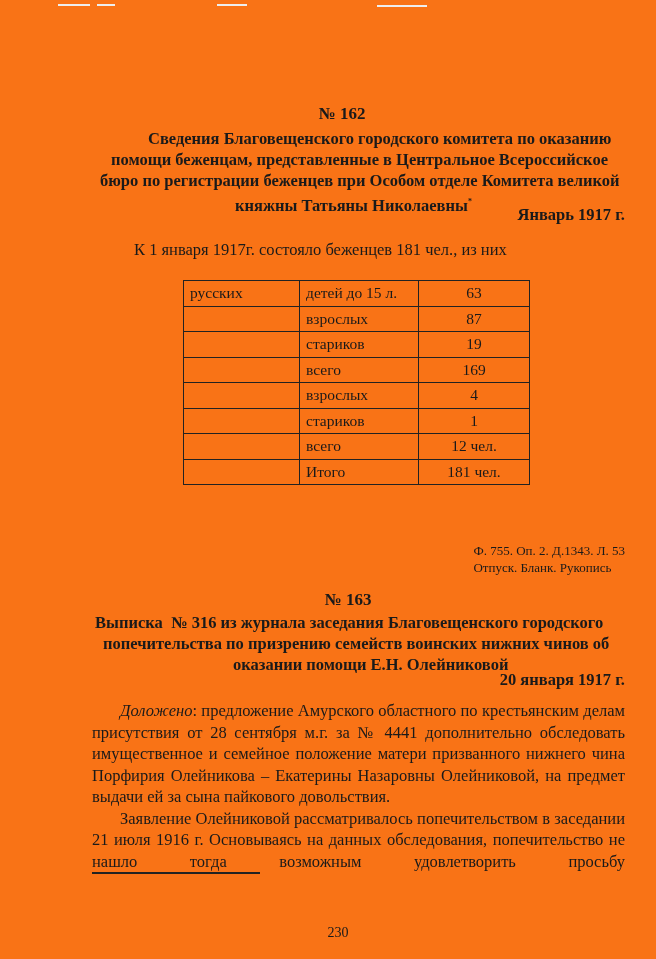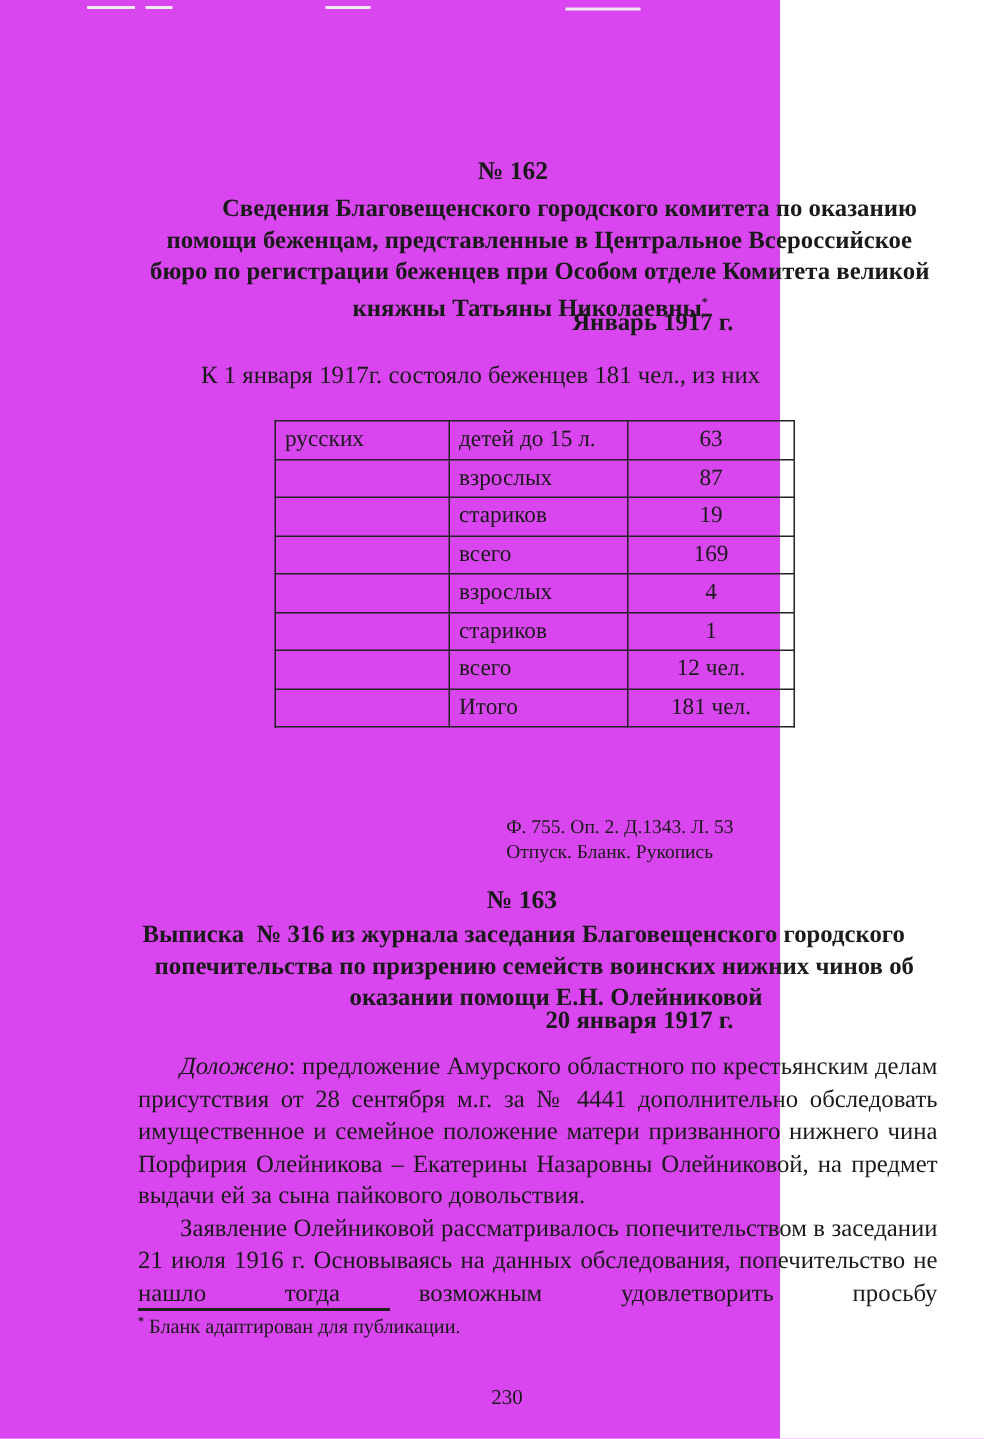--- a/index.html
+++ b/index.html
@@ -1,21 +1,21 @@
 <!DOCTYPE html>
 <html><head>
 <meta charset="utf-8">
 <style>
   html, body { margin: 0; padding: 0; background: #ffffff; }
   body {
     width: 656px; height: 959px; position: relative; overflow: hidden;
     font-family: "Liberation Serif", "DejaVu Serif", serif;
     color: #1a1a1a;
   }
-  .page { position: absolute; left: 0; top: 0; width: 520px; height: 959px; background: #d946ef; }
+  .page { position: absolute; left: 0; top: 0; width: 656px; height: 959px; background: #f97316; }
   .bleed { position: absolute; height: 2px; background: #eeeeee; }
   .abs { position: absolute; }
 
   .docnum { font-size: 17px; font-weight: bold; }
   .title-line { font-size: 16.5px; font-weight: bold; white-space: nowrap; line-height: 21px; }
   .date-line { font-size: 16.5px; font-weight: bold; white-space: nowrap; }
 
   .intro { font-size: 16.5px; white-space: nowrap; }
 
   table.refugees {
@@ -125,18 +125,15 @@
   <div class="abs title-line" style="left:233px; top:654px;">оказании помощи Е.Н. Олейниковой</div>
 
   <div class="abs date-line" style="right:31px; top:670px;margin-left:46px;">20 января 1917 г.</div>
 
   <div class="body-text" style="top:700px;">
     <p><span class="it">Доложено</span><span>: предложение Амурского областного по крестьянским делам присутствия от 28 сентября м.г. за № 4441 дополнительно обследовать имущественное и семейное положение матери призванного нижнего чина Порфирия Олейникова – Екатерины Назаровны Олейниковой, на предмет выдачи ей за сына пайкового довольствия.</span></p>
     <p class="full-last">Заявление Олейниковой рассматривалось попечительством в заседании 21 июля 1916 г. Основываясь на данных обследования, попечительство не нашло тогда возможным удовлетворить просьбу</p>
   </div>
 
   <div class="fn-rule"></div>
-  <div class="abs footnote" style="left:92px; top:876px;">
-    <span class="sup">*</span><span> Бланк адаптирован для публикации.</span>
-  </div>
 
   <div class="abs pagenum" style="left:0; top:925px; width:656px; text-align:center; padding-left:20px; box-sizing:border-box;">230</div>
 </div>
 
 </body></html>

